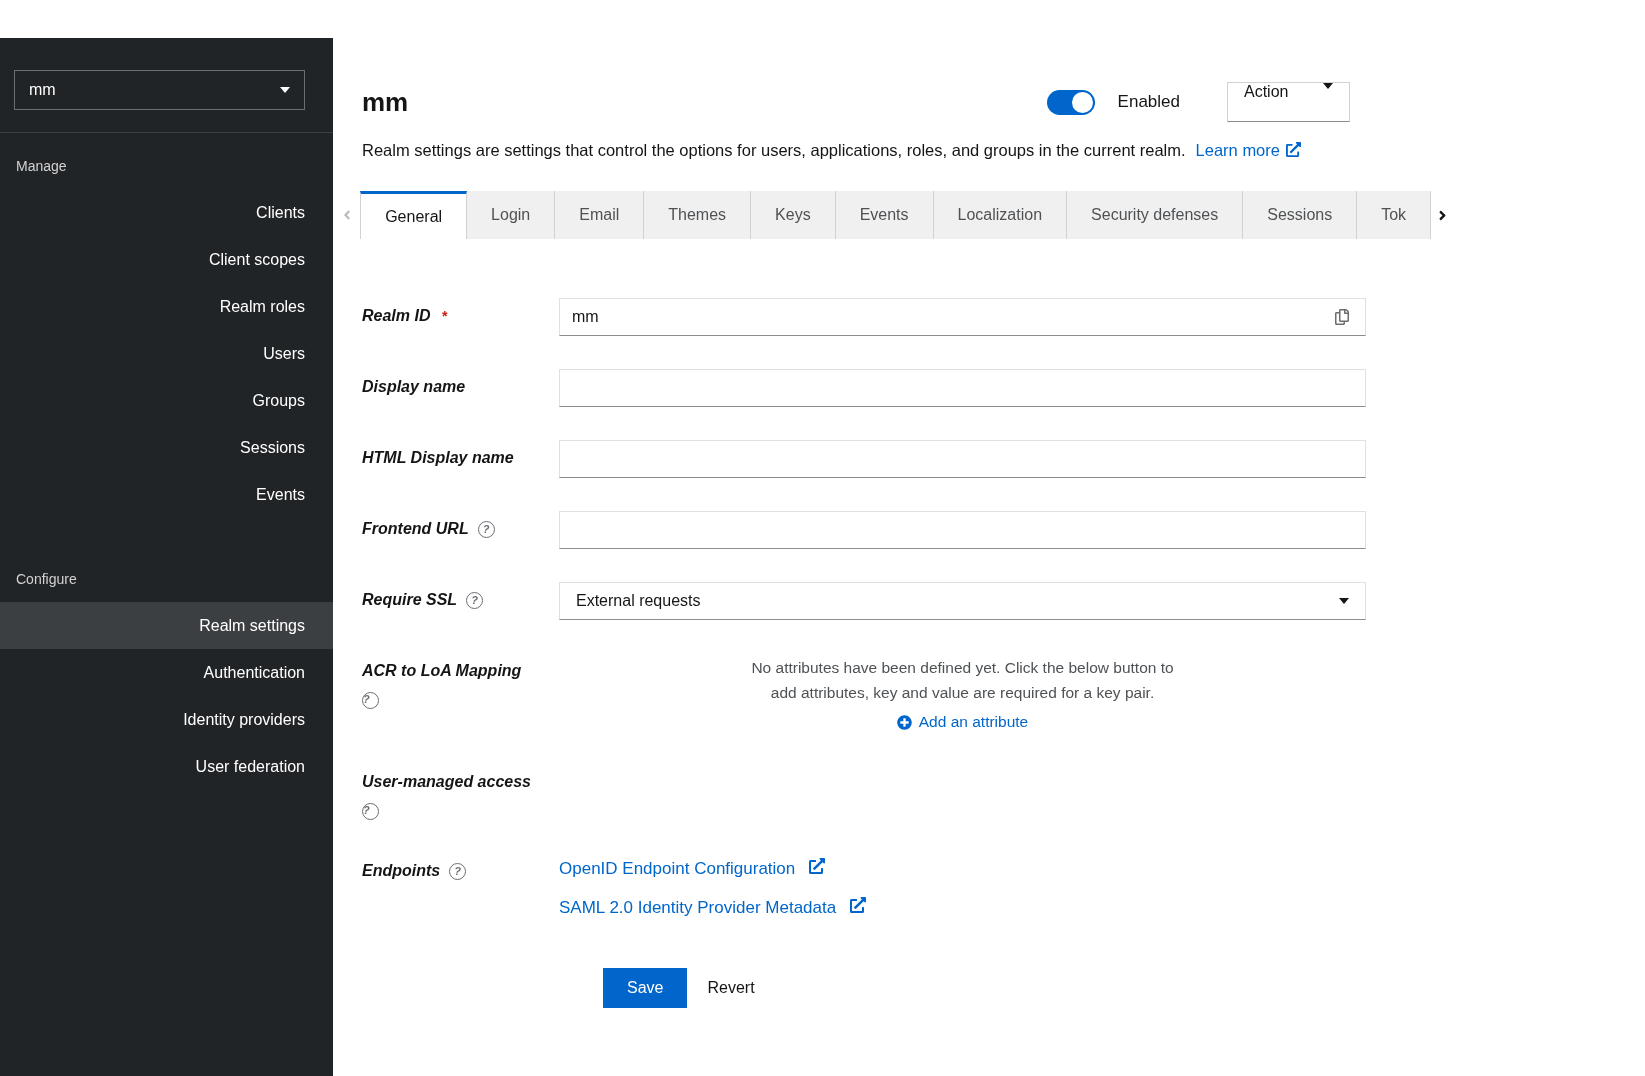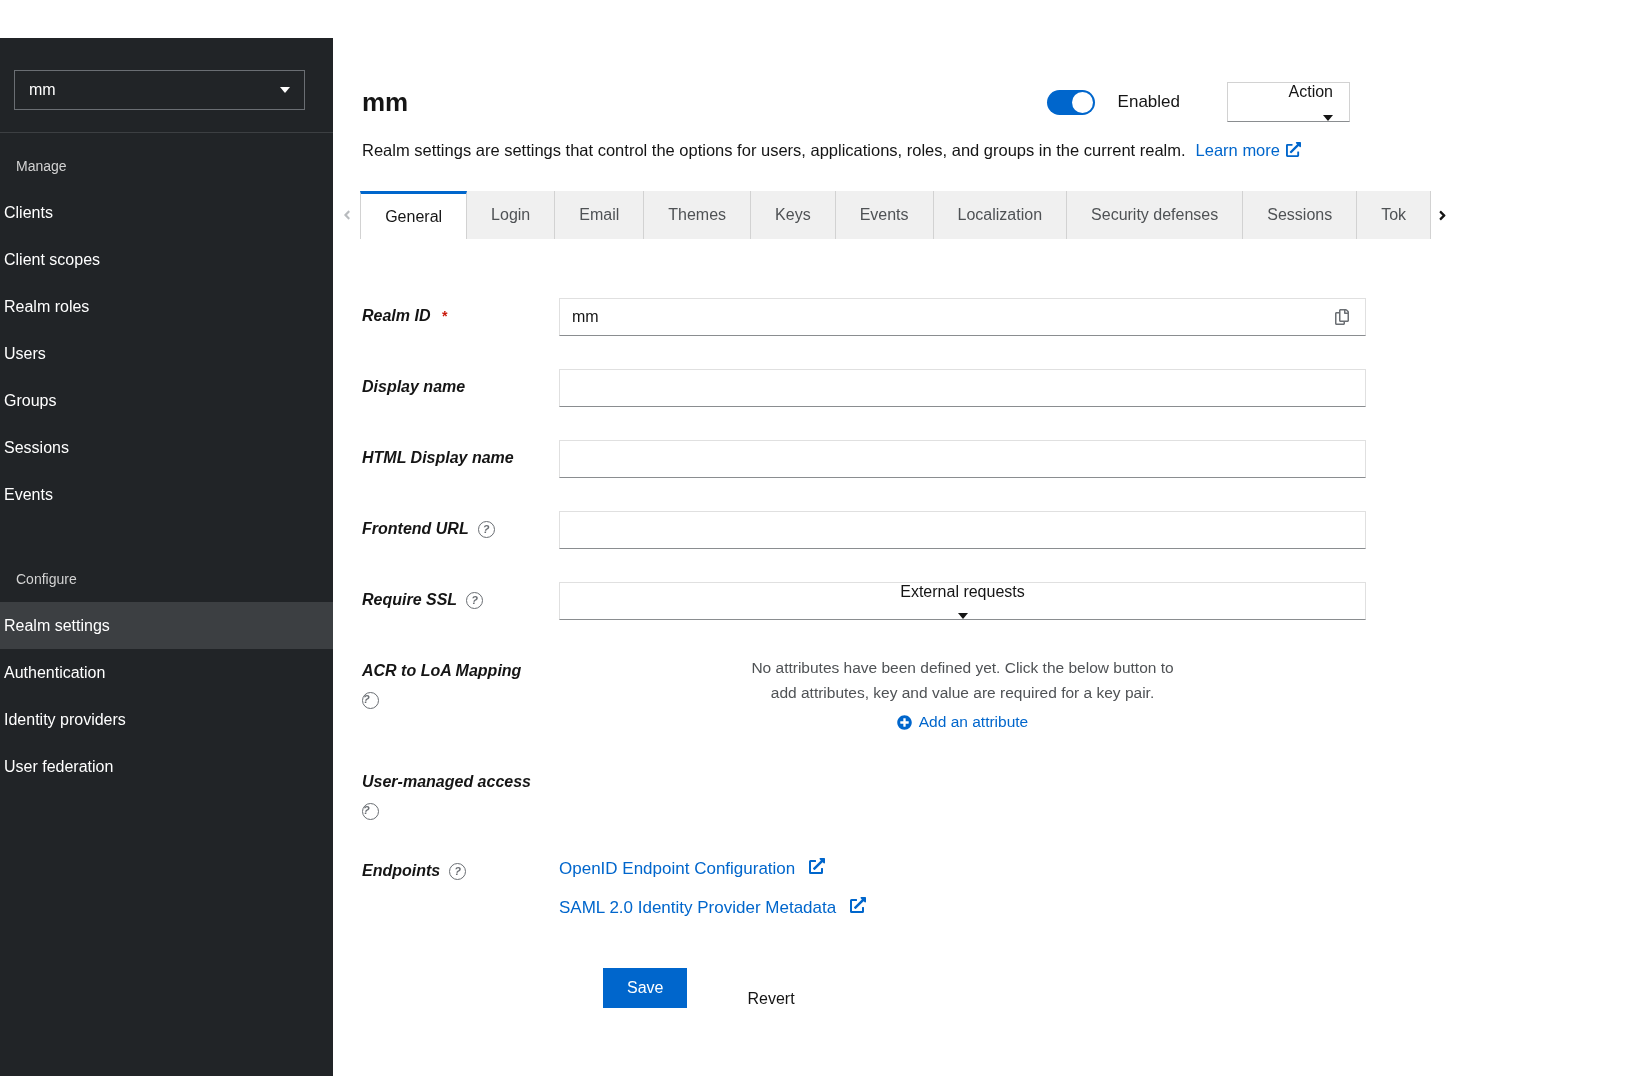--- a/index.html
+++ b/index.html
@@ -14,21 +14,21 @@
   
   .sidebar { flex: 0 0 333px; width: 333px; background: #212427; color: #fff; }
   .realm-select-wrap { padding: 32px 28px 22px 14px; border-bottom: 1px solid #3c3f42; }
   .realm-select {
     width: 100%; height: 40px; background: transparent; border: 1px solid #6a6e73;
     color: #fff; font-size: 16px; font-family: inherit;
     display: flex; align-items: center; justify-content: space-between; padding: 0 14px; cursor: pointer;
   }
   .nav-group-label { padding: 24px 16px 14px; font-size: 14px; color: #d2d2d2; line-height: 18px; }
   .nav-group-label.configure { padding-top: 52px; }
-  .nav-item { padding: 13px 4px; font-size: 16px; line-height: 21px; color: #fff; cursor: pointer; }
+  .nav-item { padding: 13px 28px; font-size: 16px; line-height: 21px; color: #fff; cursor: pointer; text-align: right; }
   .nav-item.current { background: #3c3f42; }
 
   .caret {
     width: 0; height: 0; display: inline-block;
     border-left: 5px solid transparent; border-right: 5px solid transparent;
     border-top: 6px solid currentColor;
   }
 
   
   .main { flex: 1; display: flex; flex-direction: column; background: #fff; min-width: 0; }
@@ -41,22 +41,22 @@
   .switch.on  { background: #0066cc; }
   .switch.off { background: #8a8d90; }
   .switch .knob { position: absolute; top: 2px; width: 21px; height: 21px; border-radius: 50%; background: #fff; }
   .switch.on .knob  { right: 2px; }
   .switch.off .knob { left: 2px; }
 
   .enabled-label { font-size: 17px; color: #151515; }
   .action-dropdown {
     margin-left: 24px; width: 123px; height: 40px; background: #fff; font-family: inherit;
     border: 1px solid #d2d2d2; border-bottom-color: #8a8d90;
-    display: flex; align-items: flex-end; justify-content: space-between;
-    padding: 0 16px; font-size: 16px; color: #151515; cursor: pointer; flex-direction: column;
+    display: flex; align-items: flex-start; justify-content: space-between;
+    padding: 0 16px; font-size: 16px; color: #151515; cursor: pointer;
   }
 
   .desc { margin: 16px 0 0; font-size: 16.5px; line-height: 24px; color: #151515; }
   .learn-more { color: #0066cc; text-decoration: none; margin-left: 10px; cursor: pointer; white-space: nowrap; }
   .ext-icon { display: inline-block; vertical-align: -1px; margin-left: 6px; }
 
   
   .tabbar { display: flex; align-items: stretch; height: 48px; margin-top: 28px; border-radius: 21px; }
   .tab-scroll {
     border: none; background: #fff; display: flex; align-items: center; justify-content: center;
@@ -97,36 +97,36 @@
   .input-group { display: flex; align-items: stretch; height: 38px; border: 1px solid #e0e0e0; border-bottom-color: #8a8d90; background: #fff; }
   .input-group input {
     flex: 1; border: none; outline: none; font-size: 16px; font-family: inherit;
     color: #151515; padding: 0 12px; background: transparent; min-width: 0;
   }
   .copy-btn { width: 46px; border: none; background: transparent; display: flex; align-items: center; justify-content: center; cursor: pointer; }
 
   .select {
     height: 38px; border: 1px solid #e0e0e0; border-bottom-color: #8a8d90; background: #fff;
     display: flex; align-items: center; justify-content: space-between;
-    padding: 0 16px; font-size: 16px; color: #151515; cursor: pointer; flex-direction: column;
+    padding: 0 16px; font-size: 16px; color: #151515; cursor: pointer;
   }
 
   .empty-state { max-width: 430px; margin: 2px auto 0; text-align: center; font-size: 15.5px; line-height: 25px; color: #4f5255; }
   .add-attr {
     margin-top: 8px; display: flex; align-items: center; justify-content: center; gap: 7px;
     color: #0066cc; font-size: 15.5px; cursor: pointer;
   }
 
   .uma-value { display: flex; align-items: center; gap: 21px; padding-top: 4px; }
   .off-label { font-size: 16px; color: #6a6e73; }
 
   .endpoint-links { display: flex; flex-direction: column; gap: 12px; padding-top: 2px; }
   .endpoint-link { display: inline-flex; align-items: center; gap: 8px; color: #0066cc; font-size: 17px; line-height: 27px; text-decoration: none; cursor: pointer; }
 
-  .actions { display: flex; align-items: flex-end; gap: 60px; margin-top: 14px; padding-left: 44px; }
+  .actions { display: flex; align-items: center; gap: 20px; margin-top: 14px; padding-left: 44px; }
   .save-btn {
     height: 40px; padding: 0 24px; background: #0066cc; color: #fff; border: none;
     font-size: 16px; font-family: inherit; cursor: pointer;
   }
   .revert-btn { background: none; border: none; font-size: 16px; font-family: inherit; color: #151515; cursor: pointer; padding: 0; }
 </style>
 </head>
 <body>
 
 <div class="app">

